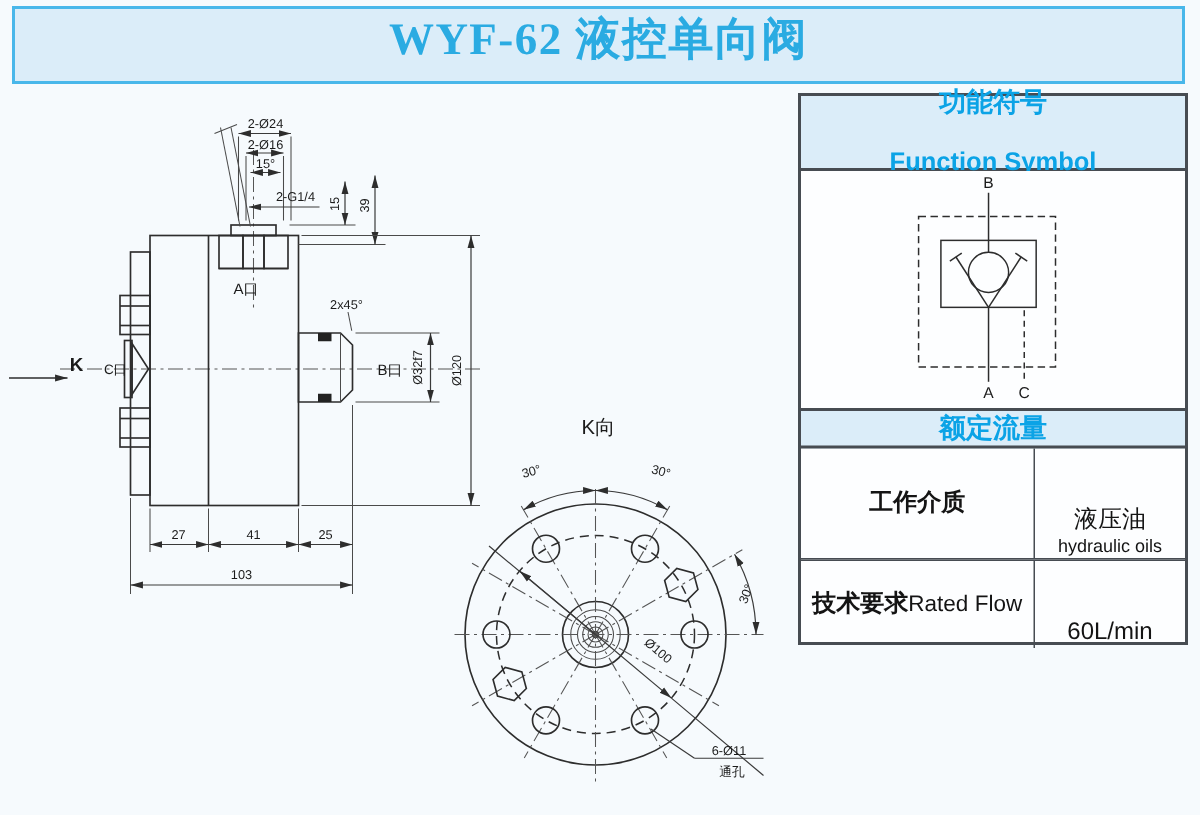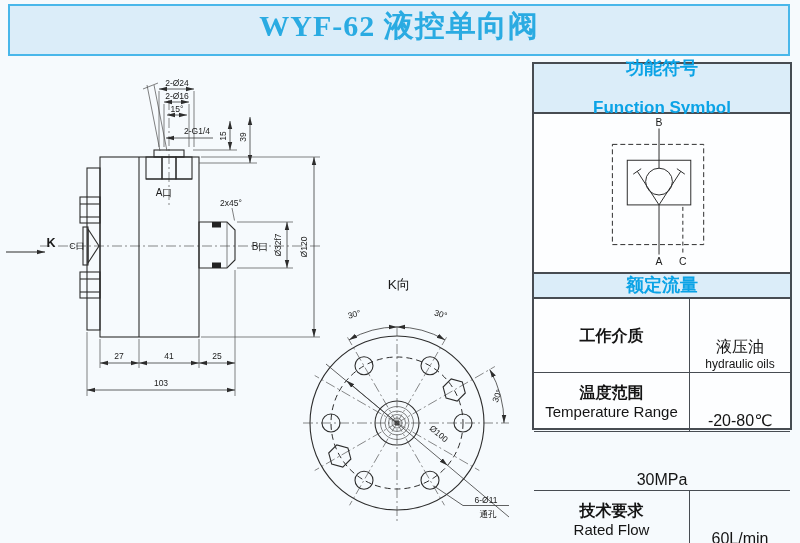--- a/index.html
+++ b/index.html
@@ -30,21 +30,21 @@
   }
   .th-cell .cn{font-size:18px;}
   .th-cell .en{font-size:17px;margin-top:16px;}
   #fs-header{height:48px;}
   #tr-header{height:46px;}
   .symbol-cell{height:158px;border-bottom:2px solid #474c52;background:#fdfeff;}
   .spec-row{flex:1;display:flex;border-bottom:1.5px solid #474c52;}
   .spec-row:last-child{border-bottom:none;}
   .spec-label{
     width:155px;border-right:1.5px solid #474c52;
-    display:flex;flex-direction:column;align-items:center;justify-content:center;
+    display:flex;flex-direction:row;align-items:center;justify-content:center;
     line-height:1.25;color:#141414;
   }
   .spec-label .cn{font-size:16px;font-weight:bold;}
   .spec-label .en{font-size:15px;}
   .spec-value{
     flex:1;display:flex;flex-direction:column;align-items:center;justify-content:center;
     color:#141414;line-height:1.25;
   }
   .spec-value .v1{font-size:16px;margin-top:38px;}
   .spec-value .v2{font-size:12px;}
@@ -275,34 +275,22 @@
     <div class="spec-label">
       <span class="cn">工作介质</span>
     </div>
     <div class="spec-value">
       <span class="v1">液压油</span>
       <span class="v2">hydraulic oils</span>
     </div>
   </div>
 
 
+
   <div class="spec-row">
-    <div class="spec-label">
-      <span class="cn">温度范围</span>
-      <span class="en">Temperature Range</span>
-    </div>
-    <div class="spec-value">
-      <span class="v1">-20-80℃</span>
-    </div>
-  </div>
-
-  <div class="spec-row">
-    <div class="spec-value">
-      <span class="v1">30MPa</span>
-    </div>
   </div>
 
   <div class="spec-row">
     <div class="spec-label">
       <span class="cn">技术要求</span>
       <span class="en">Rated Flow</span>
     </div>
     <div class="spec-value">
       <span class="v1">60L/min</span>
     </div>

